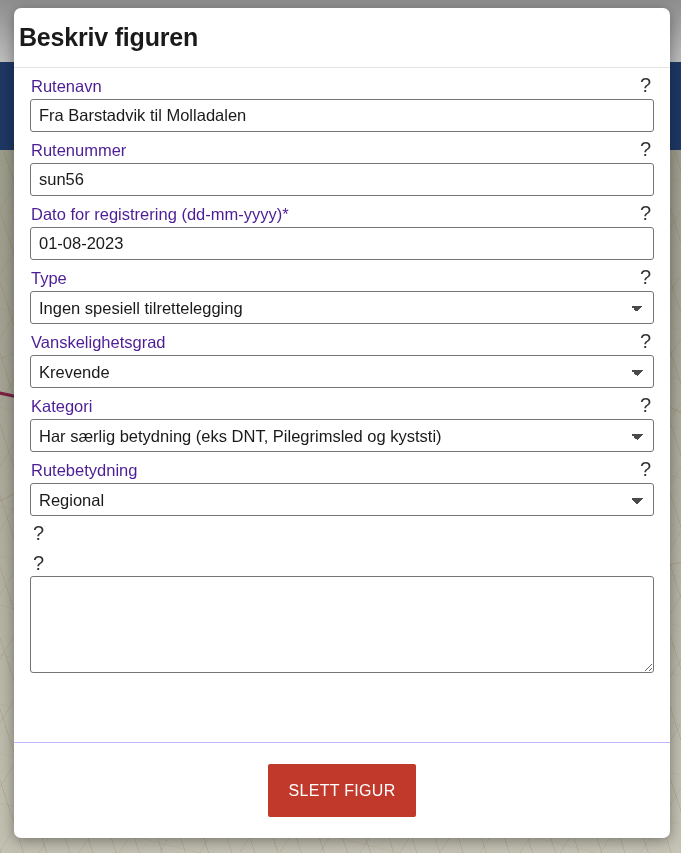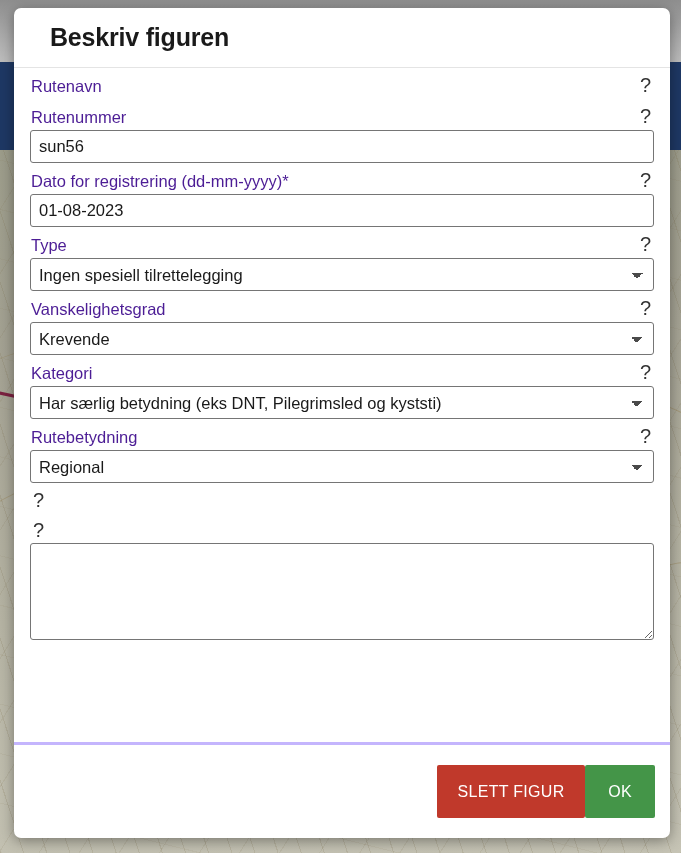--- a/index.html
+++ b/index.html
@@ -84,21 +84,21 @@
     display: flex;
     flex-direction: column;
     overflow: hidden;
   }
 
   .dlg-header {
     flex: 0 0 auto;
     height: 60px;
     display: flex;
     align-items: center;
-    padding: 0 36px;
+    padding: 0 5px;
     border-bottom: 1px solid #e4e4e4;
     box-sizing: border-box;
   }
   .dlg-title {
     font-size: 25px;
     font-weight: bold;
     color: #1a1a1a;
     letter-spacing: -0.2px;
   }
 
@@ -162,24 +162,24 @@
   }
   .area-input {
     height: 97px;
     resize: vertical;
     padding: 6px 8px;
   }
 
   .dlg-footer {
     flex: 0 0 auto;
     height: 96px;
-    border-top: 3px solid #c4b5fd;
+    border-top: 1px solid #c4b5fd;
     display: flex;
     align-items: center;
-    justify-content: flex-end;
+    justify-content: center;
     padding: 0 15px;
     box-sizing: border-box;
   }
   .btn {
     font-family: "Liberation Sans", sans-serif;
     font-size: 16px;
     color: #ffffff;
     border: none;
     border-radius: 2px;
     cursor: pointer;
@@ -220,20 +220,21 @@
     <div class="dlg-title">Beskriv figuren</div>
   </div>
 
   <div class="dlg-body">
 
     <div class="field">
       <div class="field-label-row">
         <span class="field-label">Rutenavn</span>
         <span class="help-icon">?</span>
       </div>
+      <input class="txt-input" type="text" value="Fra Barstadvik til Molladalen" style="">
     </div>
 
     <div class="field">
       <div class="field-label-row">
         <span class="field-label">Rutenummer</span>
         <span class="help-icon">?</span>
       </div>
       <input class="txt-input" type="text" value="sun56" style="">
     </div>
 
@@ -295,16 +296,15 @@
       <div class="field-label-row">
         <span class="help-icon">?</span>
       </div>
       <textarea class="area-input" style=""></textarea>
     </div>
 
   </div>
 
   <div class="dlg-footer">
     <button class="btn btn-delete" style="background: rgb(192, 57, 43);">SLETT FIGUR</button>
-    <button class="btn btn-ok" style="background: rgb(68, 149, 72);">OK</button>
   </div>
 
 </div>
 
 </body></html>

